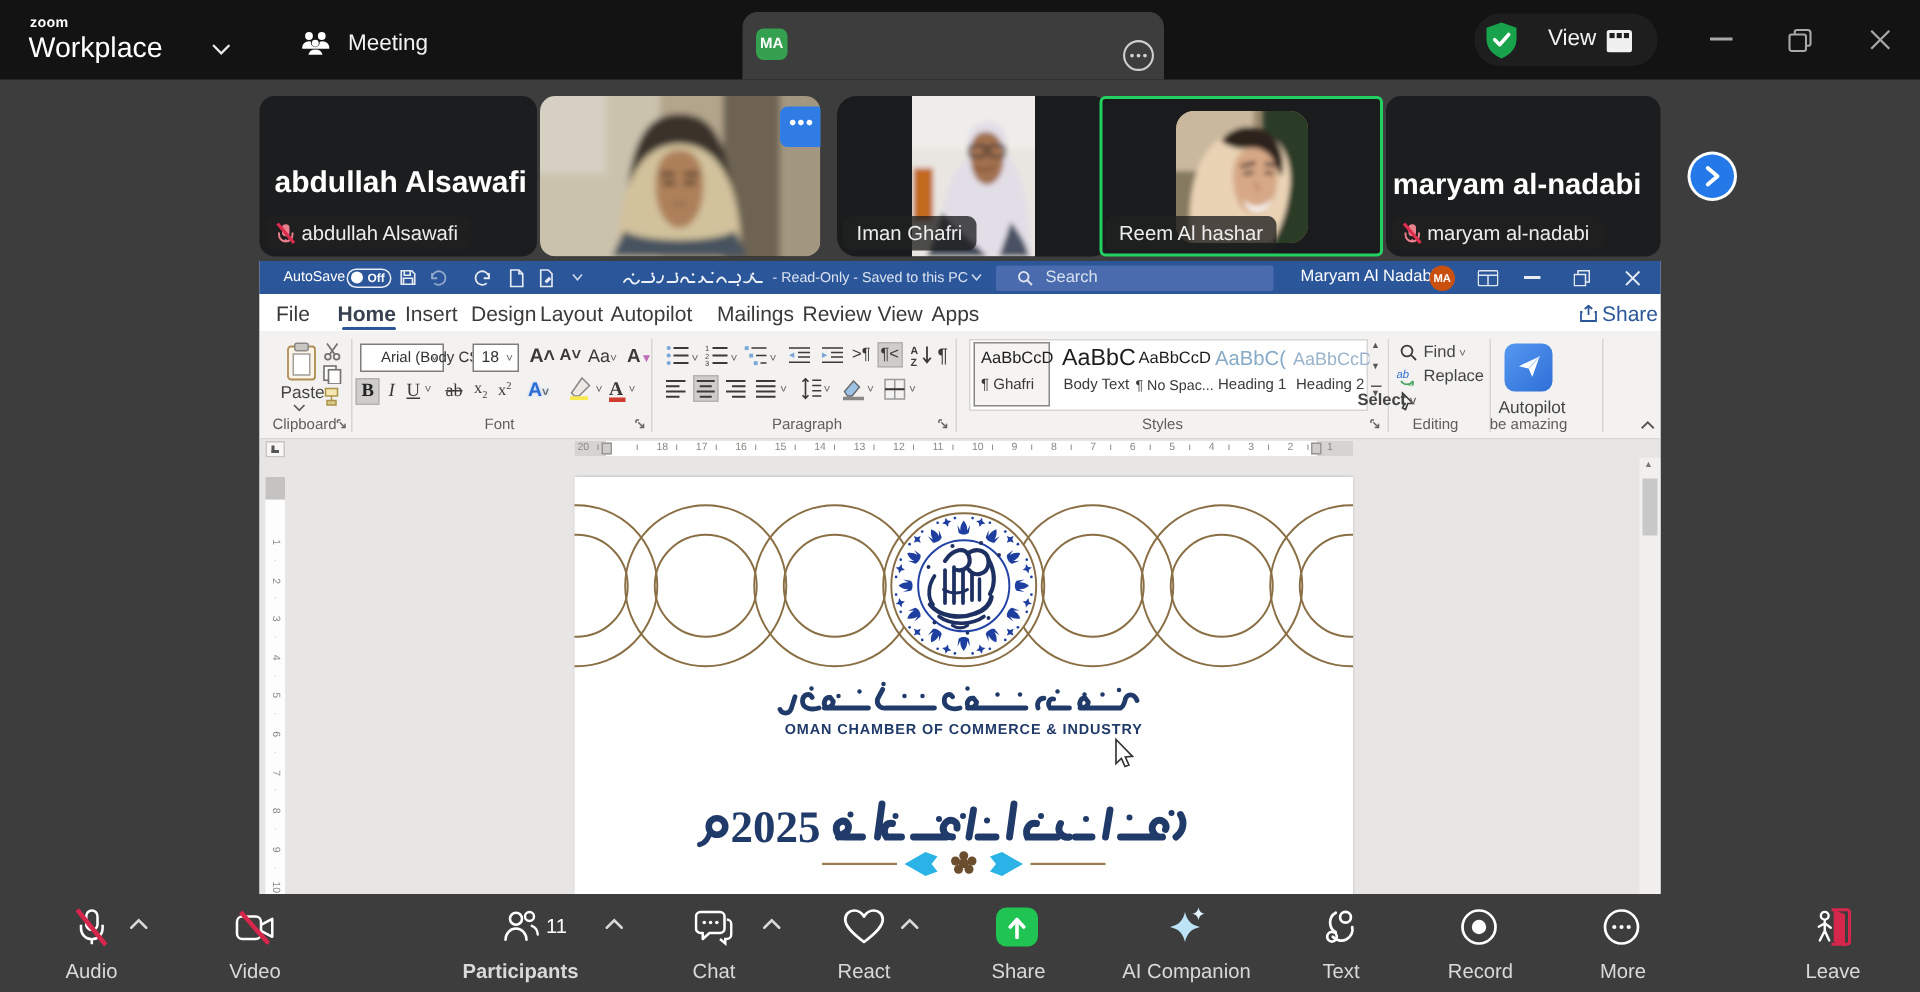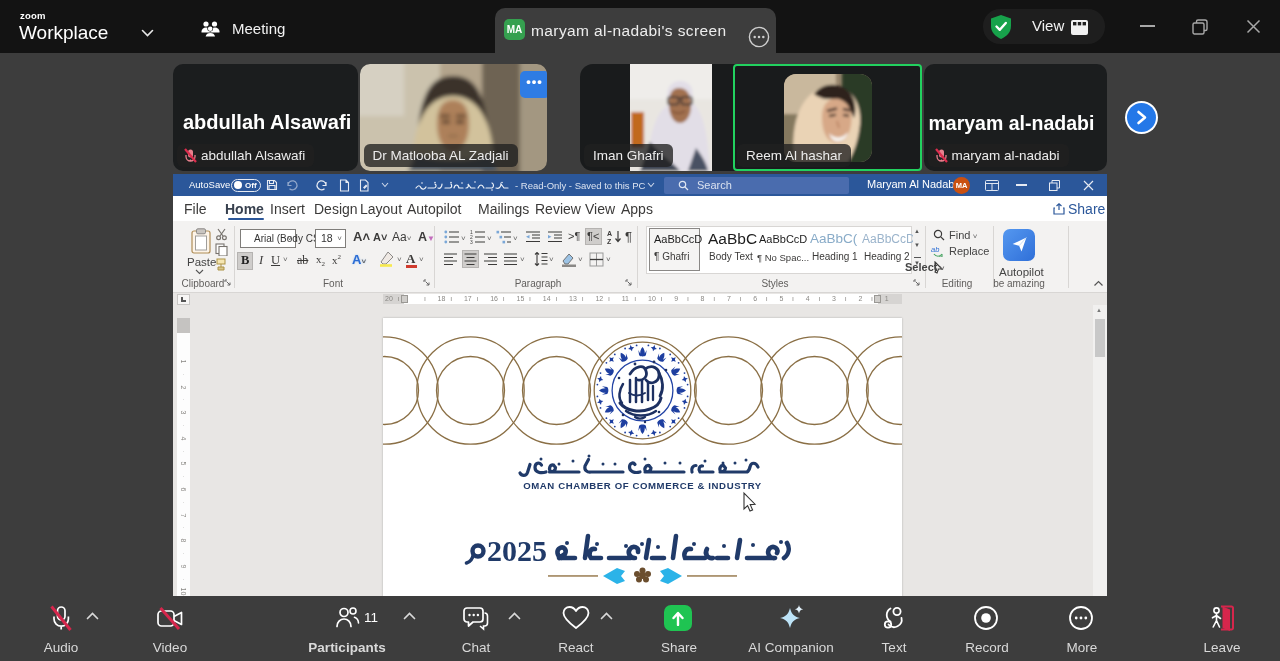--- a/index.html
+++ b/index.html
@@ -46,21 +46,20 @@
       <path d="M10.5 12.5 a4.5 4 0 0 1 9 0 v1 h-9 z" fill="#fff"></path>
       <circle cx="10.2" cy="9.5" r="2.9" fill="#131313"></circle>
         <circle cx="10.2" cy="9.8" r="2.3" fill="#fff"></circle>
       <path d="M5.6 17.5 a4.8 4.3 0 0 1 9.4 0 z" fill="#fff"></path>
     </svg>
     <div class="abs" style="left:232px;top:20px;color:#f2f2f2;font-size:15px;">Meeting</div>
 
     <div id="tab">
       <div class="abs" style="left:9px;top:11px;width:21px;height:21px;border-radius:5px;background:#35a04f;
         color:#fff;font-size:10px;font-weight:bold;text-align:center;line-height:21px;">MA</div>
-      <div class="abs" style="left:36px;top:13.5px;color:#ededed;font-size:15.5px;letter-spacing:.4px;white-space:nowrap;">maryam al-nadabi's screen</div>
       <svg class="abs" style="left:253px;top:18px;" width="22" height="22" viewBox="0 0 22 22">
         <circle cx="11" cy="11" r="9.6" fill="none" stroke="#cfcfcf" stroke-width="1.4"></circle>
         <circle cx="6.7" cy="11" r="1.25" fill="#cfcfcf"></circle>
           <circle cx="11" cy="11" r="1.25" fill="#cfcfcf"></circle>
         <circle cx="15.3" cy="11" r="1.25" fill="#cfcfcf"></circle>
       </svg>
     </div>
 
     <div class="abs" style="left:983px;top:9px;width:122px;height:35px;border-radius:17px;background:#1e1e1e;"></div>
     <svg class="abs" style="left:989px;top:14px;" width="24" height="26" viewBox="0 0 24 26">
@@ -114,24 +113,23 @@
           <path d="M77 60 C77 42 84 36 93 36 C102 36 109 42 109 60 C109 76 102 88 93 88 C84 88 77 76 77 60 Z" fill="#ad805a"></path>
           <path d="M80 52 h10 M96 52 h10" stroke="#443324" stroke-width="2.6"></path>
           <path d="M82 58 h8 M96 58 h8" stroke="#241a12" stroke-width="2.4"></path>
           <path d="M88 72 h10" stroke="#8a6a4a" stroke-width="2"></path>
           <path d="M48 107 L56 90 C70 98 116 98 130 90 L138 107 Z" fill="#46525e"></path>
         </g>
       </svg>
       <div class="abs" style="left:160px;top:7px;width:30px;height:27px;border-radius:5px;background:#2e7ce4;">
         <div style="color:#fff;font-size:13px;font-weight:bold;text-align:center;line-height:22px;letter-spacing:1px;">•••</div>
       </div>
-      <div class="npill">Dr Matlooba AL Zadjali</div>
-    </div>
-
-    <div class="tile" style="left:580px;width:183px;background:#191b1c;border-radius:13px;">
+    </div>
+
+    <div class="tile" style="left:558px;width:183px;background:#191b1c;border-radius:13px;">
       <svg class="abs" style="left:50px;top:0;" width="82" height="107" viewBox="0 0 82 107">
         <defs>
             <filter id="blur2" x="-20%" y="-20%" width="140%" height="140%">
               <feGaussianBlur stdDeviation="1.7"></feGaussianBlur>
             </filter>
           </defs>
         <g filter="url(#blur2)">
           <rect x="-5" y="-5" width="92" height="117" fill="#e9e6e1"></rect>
           <rect x="-5" y="-5" width="92" height="40" fill="#efedea"></rect>
           <rect x="1" y="48" width="13" height="36" fill="#c1691f"></rect>

